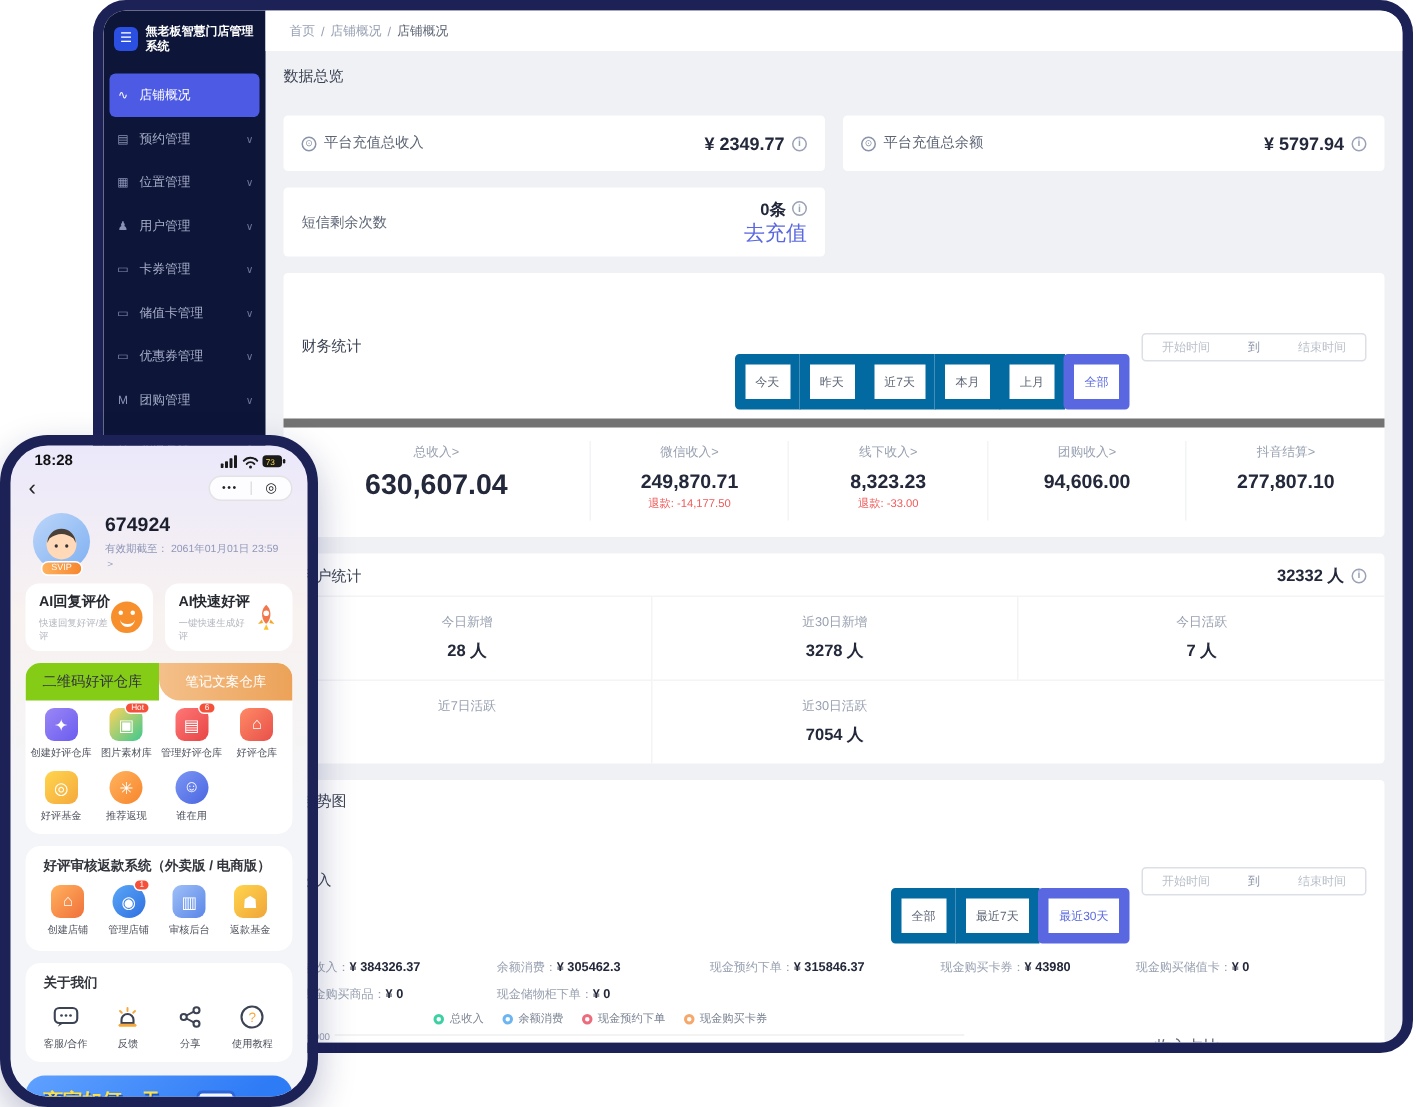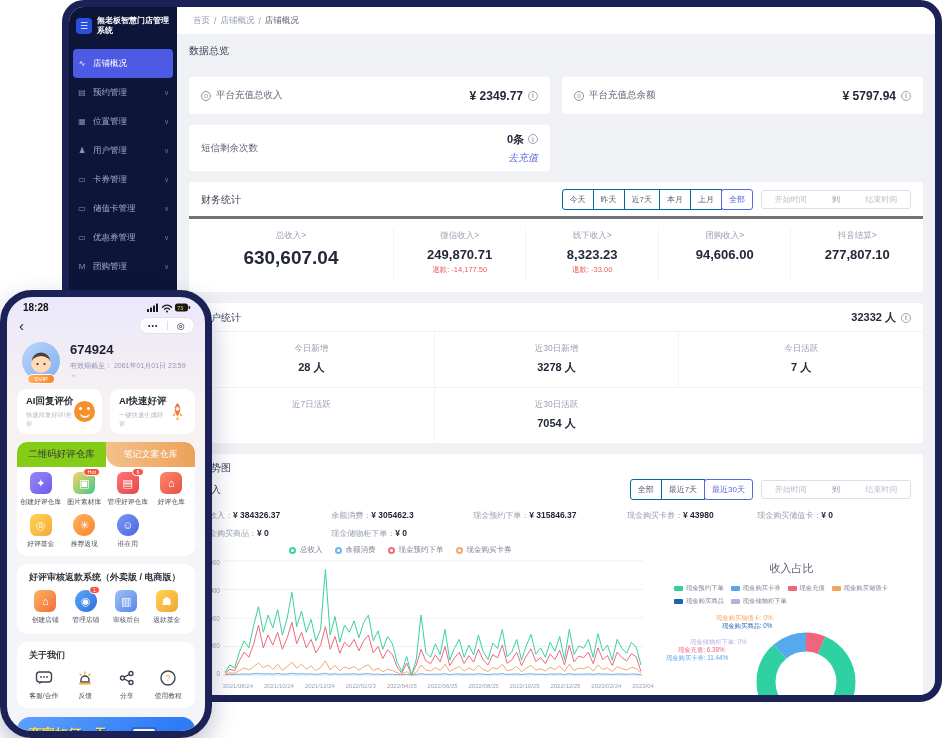--- a/index.html
+++ b/index.html
@@ -44,40 +44,40 @@
     align-items:center;justify-content:center;font-size:6px;color:#8a93a8;}
   .stat-card .val{ font-size:12px; font-weight:bold; color:#23283a; display:flex; align-items:center; gap:5px;}
   .info-i{ width:10px;height:10px;border:1px solid #9aa2b5;border-radius:50%;color:#9aa2b5;
     font-size:7px; display:inline-flex;align-items:center;justify-content:center; font-style:normal;}
 
   .sms-card{ margin-top:11px; width:calc(50% - 6px); background:#fff; border-radius:3px;
     height:46px; display:flex; align-items:center; justify-content:space-between; padding:0 12px;}
   .sms-card .lbl{ font-size:9.5px; color:#5d6575; }
   .sms-right{ text-align:right; }
   .sms-right .val{ font-size:11px; font-weight:bold; color:#23283a; display:flex; align-items:center; gap:4px; justify-content:flex-end;}
-  .sms-right .link{ font-size:10px; color:#5968e0; margin-top:15px; cursor:pointer;font-style:italic; }
+  .sms-right .link{ font-size:14px; color:#5968e0; margin-top:15px; cursor:pointer; }
 
   .panel{ margin-top:11px; background:#fff; border-radius:3px; }
   .panel-head{ display:flex; align-items:center; justify-content:space-between;
     padding:7px 12px 6px 12px; }
   .panel-title{ font-size:10px; color:#3c4353; }
   .head-tools{ display:flex; align-items:center; gap:8px; }
   .seg{ display:flex; }
-  .seg button{ height:21px; padding:0 7px; font-size:8px; color:#5d6575; background:#fff;
-    border:1px solid #0369a1; margin-left:-1px; cursor:pointer; font-family:inherit;}
+  .seg button{ height:37px; padding:0 7px; font-size:8px; color:#5d6575; background:#fff;
+    border:7px solid #0369a1; margin-left:-1px; cursor:pointer; font-family:inherit;margin-top:47px;}
   .seg button:first-child{ border-radius:3px 0 0 3px; margin-left:0;}
   .seg button:last-child{ border-radius:0 3px 3px 0;}
   .seg button.on{ color:#5968e0; border-color:#5968e0; position:relative; z-index:2;
     border-radius:3px; }
   .daterange{ width:150px; height:19px; border:1px solid #dcdfe6; border-radius:3px;
     display:flex; align-items:center; justify-content:space-around; font-size:8px;
     color:#b9bfc9; background:#fff; cursor:pointer;}
   .daterange .sep{ color:#8a93a8; }
 
-  .fin-row{ display:flex; border-top:3px solid #737373; padding:9px 0 11px 0; }
+  .fin-row{ display:flex; border-top:6px solid #737373; padding:9px 0 11px 0; }
   .fin-col{ flex:1; text-align:center; border-left:1px solid #f3f4f6; padding-top:2px;}
   .fin-col:first-child{ flex:1.55; border-left:none; }
   .fin-col .flbl{ font-size:8.5px; color:#98a0b0; }
   .fin-col .fval{ font-size:13px; font-weight:bold; color:#23283a; margin-top:5px;}
   .fin-col:first-child .fval{ font-size:19px; }
   .fin-col .fsub{ font-size:7.5px; color:#f05b5b; margin-top:3px; height:9px;}
 
   .users-grid{ display:grid; grid-template-columns:1fr 1fr 1fr; border-top:1px solid #f3f4f6;}
   .ucell{ text-align:center; padding:11px 0 12px 0; border-left:1px solid #f3f4f6; }
   .ucell:nth-child(3n+1){ border-left:none; }

